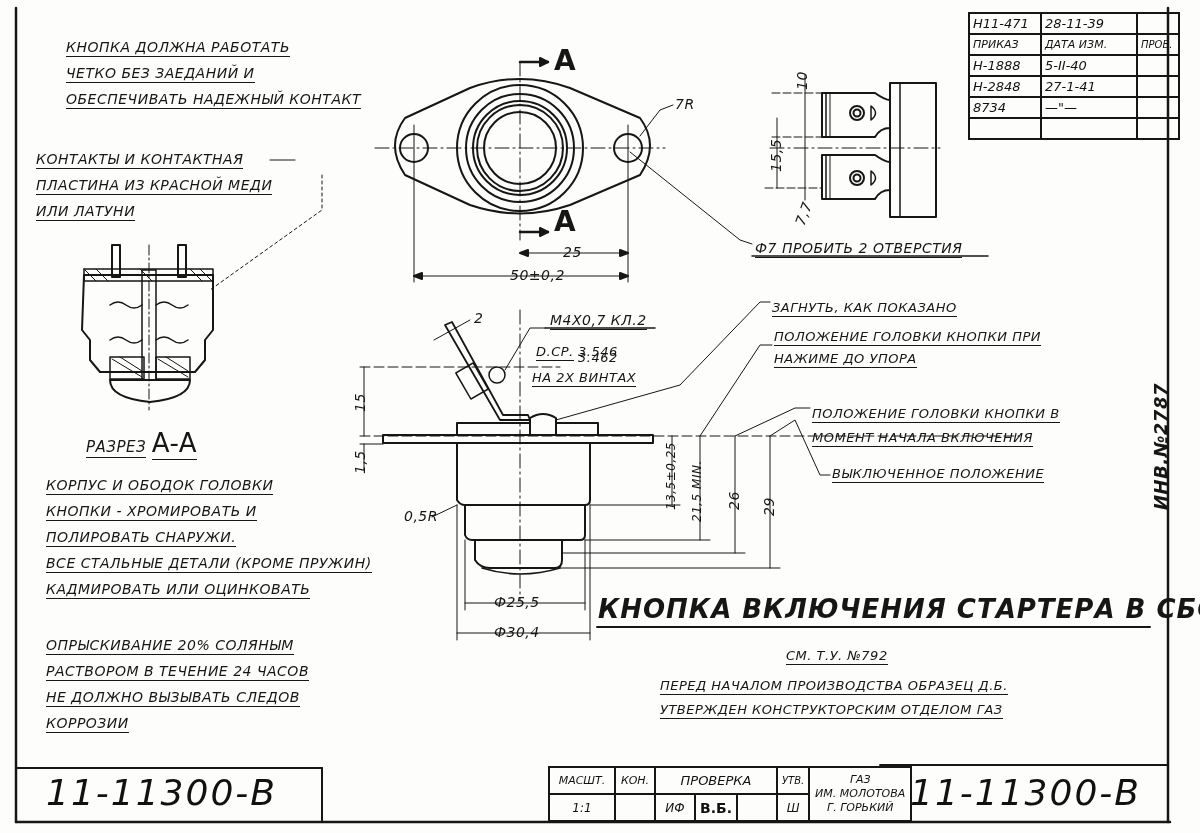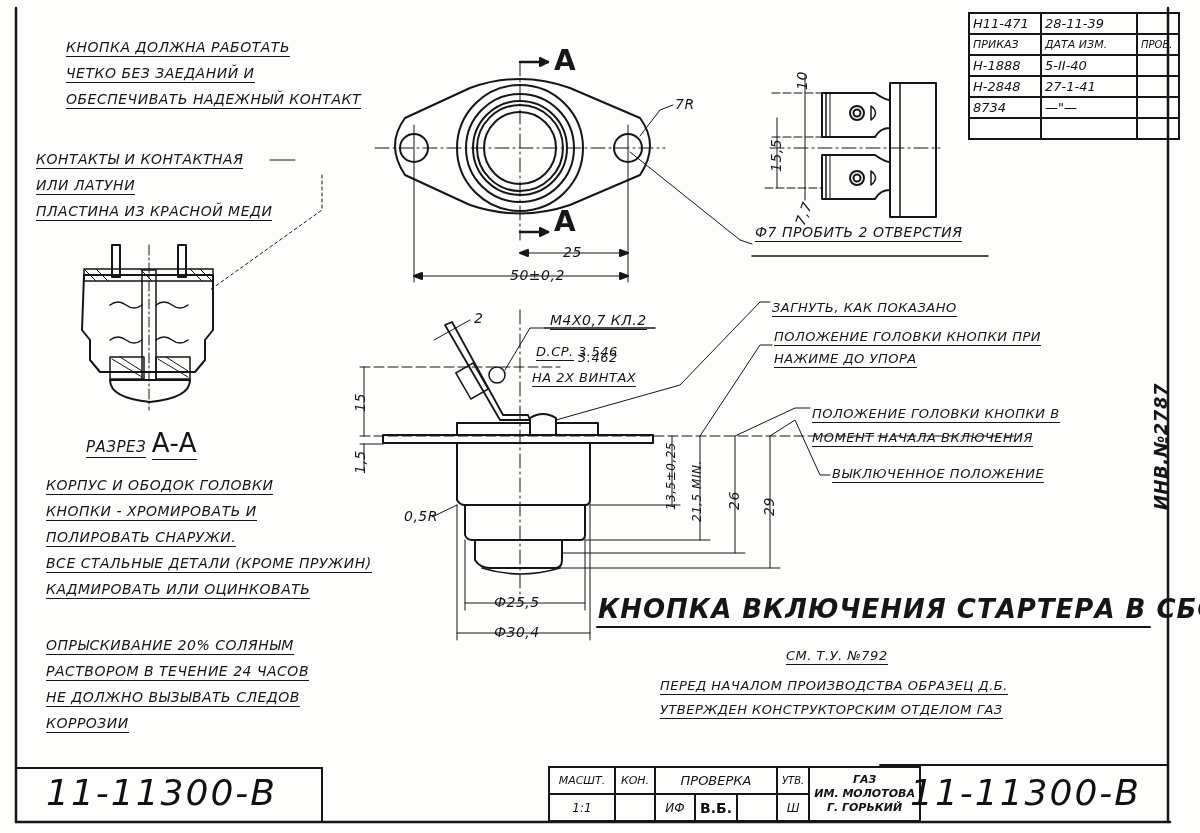--- a/index.html
+++ b/index.html
@@ -203,22 +203,22 @@
     </table>
 
 <div class="t note" style="left:66px; top:34px;">
   <div><span class="u">КНОПКА ДОЛЖНА РАБОТАТЬ</span></div>
   <div><span class="u">ЧЕТКО БЕЗ ЗАЕДАНИЙ И</span></div>
   <div><span class="u">ОБЕСПЕЧИВАТЬ НАДЕЖНЫЙ КОНТАКТ</span></div>
 </div>
 
 <div class="t note" style="left:36px; top:146px;">
   <div><span class="u">КОНТАКТЫ И КОНТАКТНАЯ</span></div>
+  <div><span class="u">ПЛАСТИНА ИЗ КРАСНОЙ МЕДИ</span></div>
   <div><span class="u">ИЛИ ЛАТУНИ</span></div>
-  <div><span class="u">ПЛАСТИНА ИЗ КРАСНОЙ МЕДИ</span></div>
 </div>
 
 <div class="t" style="left:86px; top:428px;">
   <span class="u" style="font-size:15px">РАЗРЕЗ</span>
   <span class="u" style="font-size:26px; font-style:normal">A-A</span>
 </div>
 
 <div class="t note" style="left:46px; top:472px; line-height:26px;">
   <div><span class="u">КОРПУС И ОБОДОК ГОЛОВКИ</span></div>
   <div><span class="u">КНОПКИ - ХРОМИРОВАТЬ И</span></div>
@@ -232,21 +232,21 @@
   <div><span class="u">РАСТВОРОМ В ТЕЧЕНИЕ 24 ЧАСОВ</span></div>
   <div><span class="u">НЕ ДОЛЖНО ВЫЗЫВАТЬ СЛЕДОВ</span></div>
   <div><span class="u">КОРРОЗИИ</span></div>
 </div>
 
 <div class="t" style="left:554px; top:44px; font-size:28px; font-style:normal; font-weight:bold;">A</div>
 <div class="t" style="left:554px; top:205px; font-size:28px; font-style:normal; font-weight:bold;">A</div>
 <div class="t dim" style="left:675px; top:96px;">7R</div>
 <div class="t dim" style="left:563px; top:244px;">25</div>
 <div class="t dim" style="left:510px; top:267px;">50±0,2</div>
-<div class="t dim" style="left:755px; top:224px;"><span class="u">Ф7 ПРОБИТЬ 2 ОТВЕРСТИЯ</span></div>
+<div class="t dim" style="left:755px; top:240px;"><span class="u">Ф7 ПРОБИТЬ 2 ОТВЕРСТИЯ</span></div>
 
 <div class="t dim rot" style="left:794px; top:90px; transform:rotate(-90deg);">10</div>
 <div class="t dim rot" style="left:768px; top:172px; transform:rotate(-90deg);">15,5</div>
 <div class="t dim rot" style="left:792px; top:222px; transform:rotate(-70deg);">7,7</div>
 
 <div class="t dim" style="left:474px; top:310px;">2</div>
 <div class="t dim rot" style="left:352px; top:412px; transform:rotate(-90deg);">15</div>
 <div class="t dim rot" style="left:352px; top:474px; transform:rotate(-90deg);">1,5</div>
 <div class="t dim" style="left:404px; top:508px;">0,5R</div>
 <div class="t dim rot" style="left:664px; top:510px; transform:rotate(-90deg); font-size:12px;">13,5±0,25</div>
@@ -286,21 +286,21 @@
 
 <div class="docnum" style="left:46px; top:772px;">11-11300-В</div>
 
 <table class="tbl tb" style="left:548px; top:766px; height:56px;">
   <tbody>
         <tr>
     <td style="width:56px; font-size:11px">МАСШТ.</td>
     <td style="width:30px; font-size:11px">КОН.</td>
     <td colspan="3" style="font-size:13px">ПРОВЕРКА</td>
     <td style="width:22px; font-size:10px">УТВ.</td>
-    <td rowspan="2" style="width:92px; font-size:11px; line-height:14px;font-weight:bold;">
+    <td rowspan="2" style="width:92px; font-size:11px; line-height:14px;">
       <div>ГАЗ</div>
       <div>ИМ. МОЛОТОВА</div>
       <div>Г. ГОРЬКИЙ</div>
     </td>
   </tr>
   <tr>
     <td>1:1</td>
     <td></td>
     <td style="width:30px">ИФ</td>
     <td style="width:30px; font-style:normal; font-weight:bold; font-size:14px">В.Б.</td>

